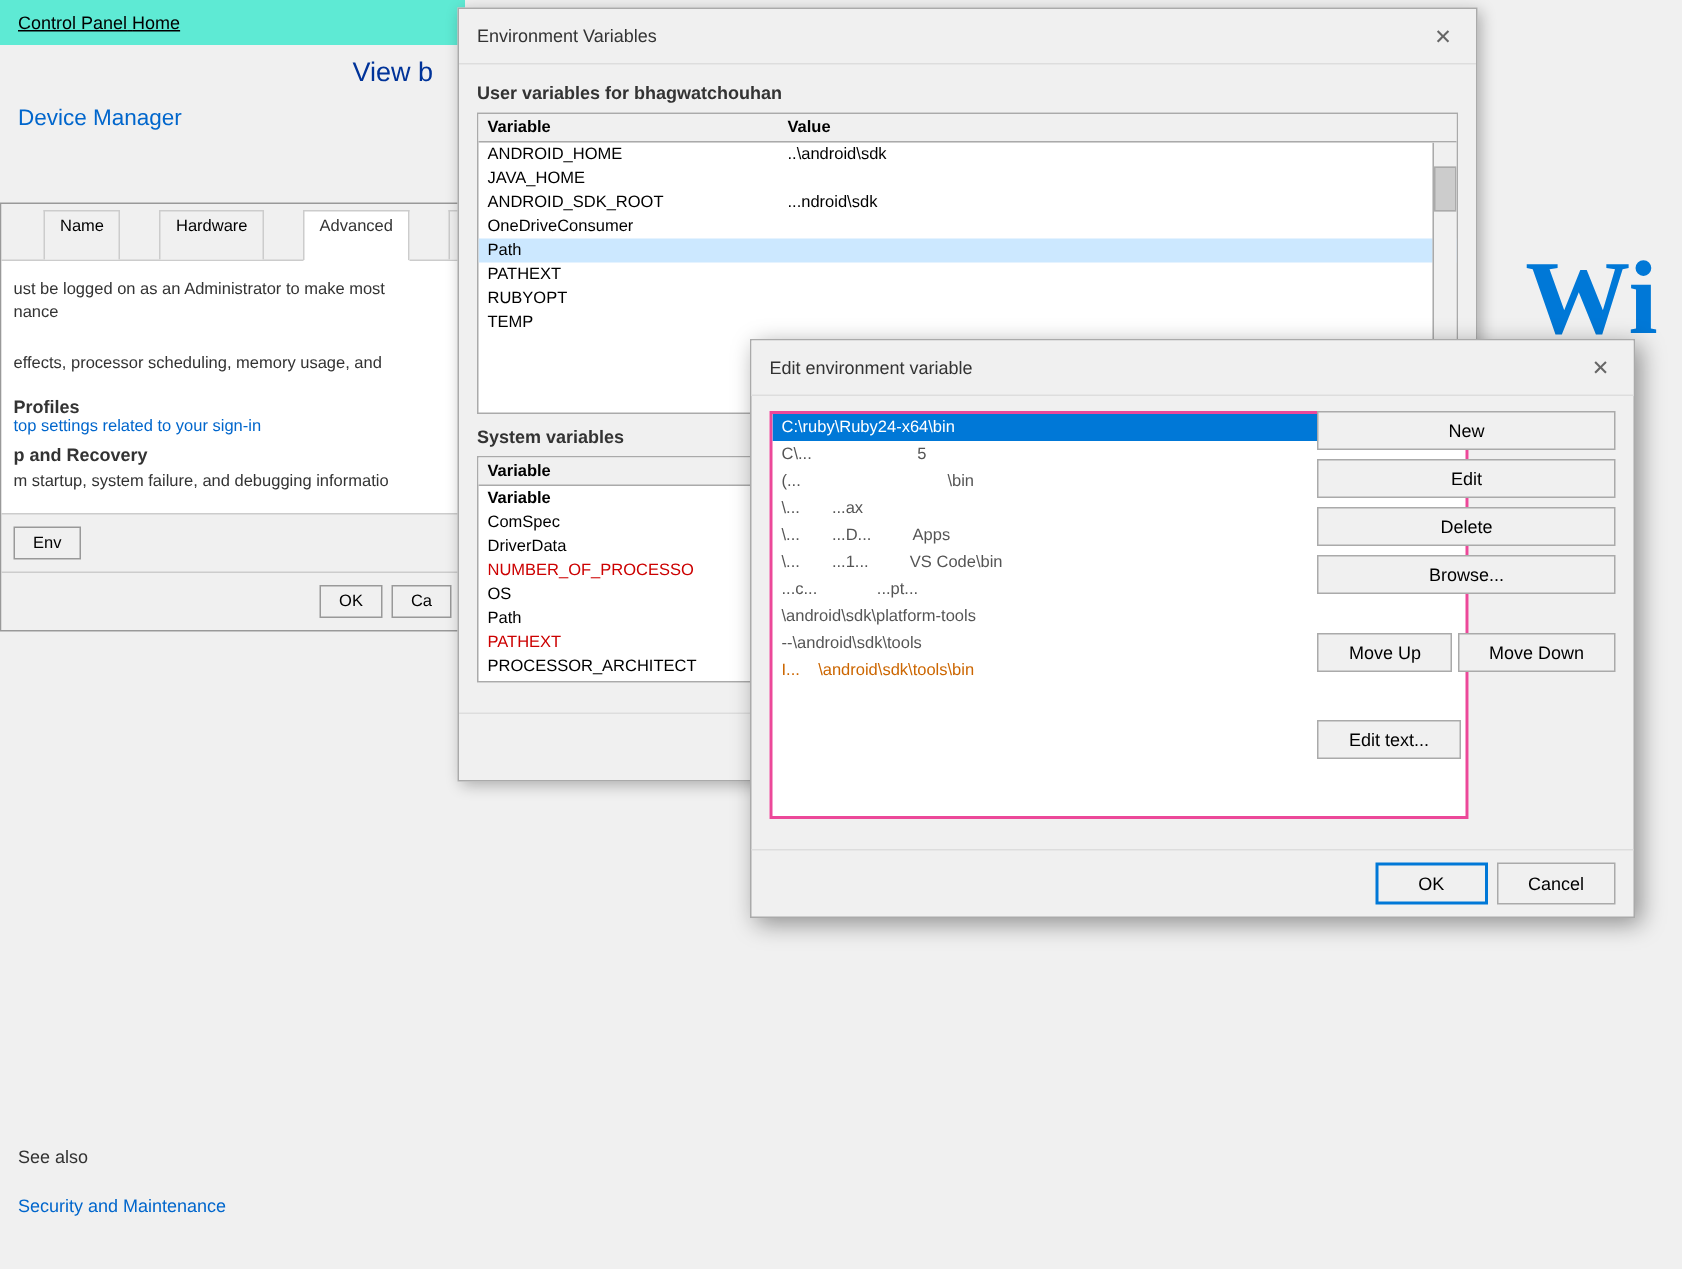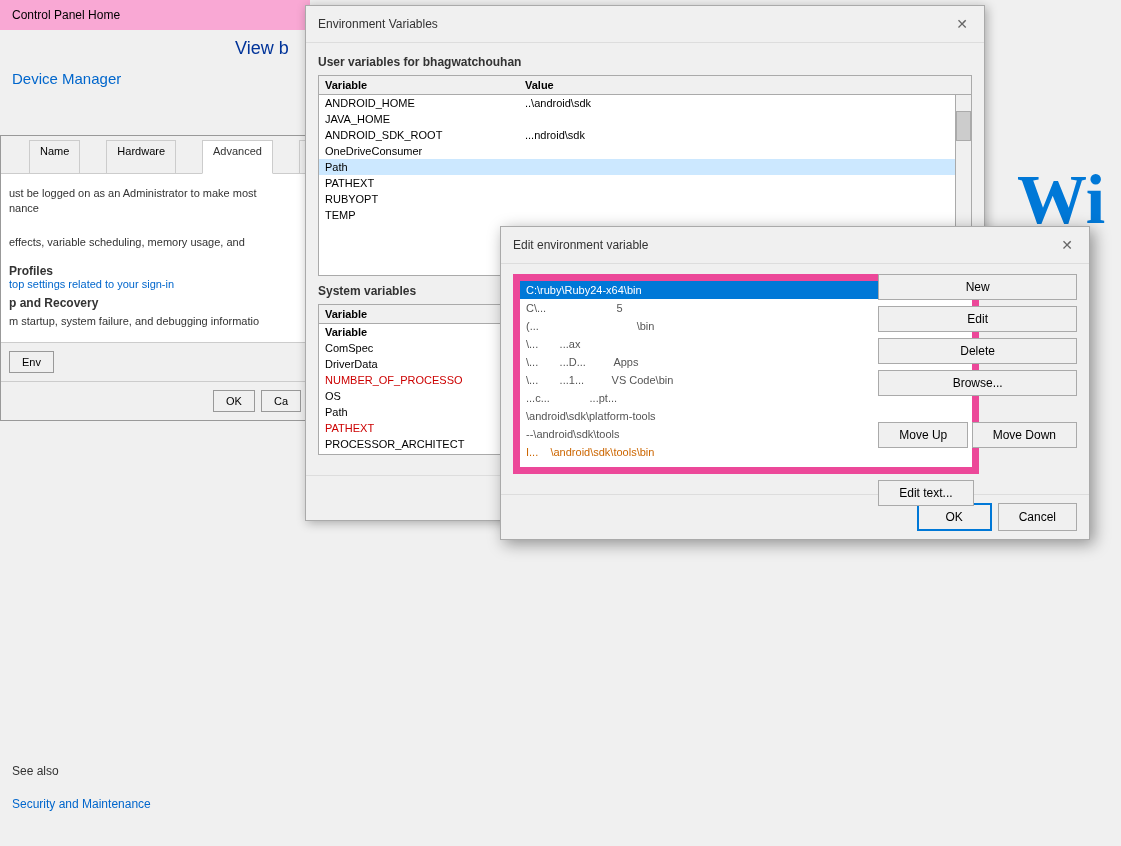--- a/index.html
+++ b/index.html
@@ -19,21 +19,22 @@
       top: 0; left: 0;
       width: 100%; height: 100%;
       background: #f0f0f0;
     }
 
     .cp-header {
       position: absolute;
       top: 0; left: 0;
       width: 310px;
       padding: 8px 12px;
-      background: #f9a8d4;
+      background: #5eead4;
+      text-decoration: underline;
     }
 
     .cp-breadcrumb {
       font-size: 12px;
       color: #0066cc;
     }
 
     .cp-breadcrumb span { color: #000; }
 
     .cp-device-manager {
@@ -269,23 +270,23 @@
       z-index: 10;
       margin-top: 41px;
     }
 
     .edit-dialog-body {
       padding: 10px 12px;
     }
 
     .path-list {
       width: 100%;
-      height: 200px;
+      height: 272px;
       background: #fff;
-      border: 7px solid #ec4899;
+      border: 2px solid #ec4899;
       overflow: hidden;
       position: relative;
       margin-bottom: 10px;
     }
 
     .path-item {
       padding: 3px 6px;
       font-size: 11px;
       cursor: pointer;
       white-space: nowrap;
@@ -355,21 +356,21 @@
       <div class="sys-tab active"><span>Advanced</span></div>
       <div class="sys-tab"><span>System Protectio</span></div>
     </div>
     <div class="sys-props-content">
       <p class="sys-props-note">
         <span>ust be logged on as an Administrator to make most</span><br>
         <span>nance</span>
       </p>
       <div class="sys-props-section">
         <p class="sys-props-note">
-          <span>effects, variable scheduling, memory usage, and</span>
+          <span>effects, processor scheduling, memory usage, and</span>
         </p>
       </div>
       <div class="sys-props-section">
         <p class="sys-props-section-title">
           <span>Profiles</span>
         </p>
         <p class="sys-props-link">
           <span>top settings related to your sign-in</span>
         </p>
       </div>

